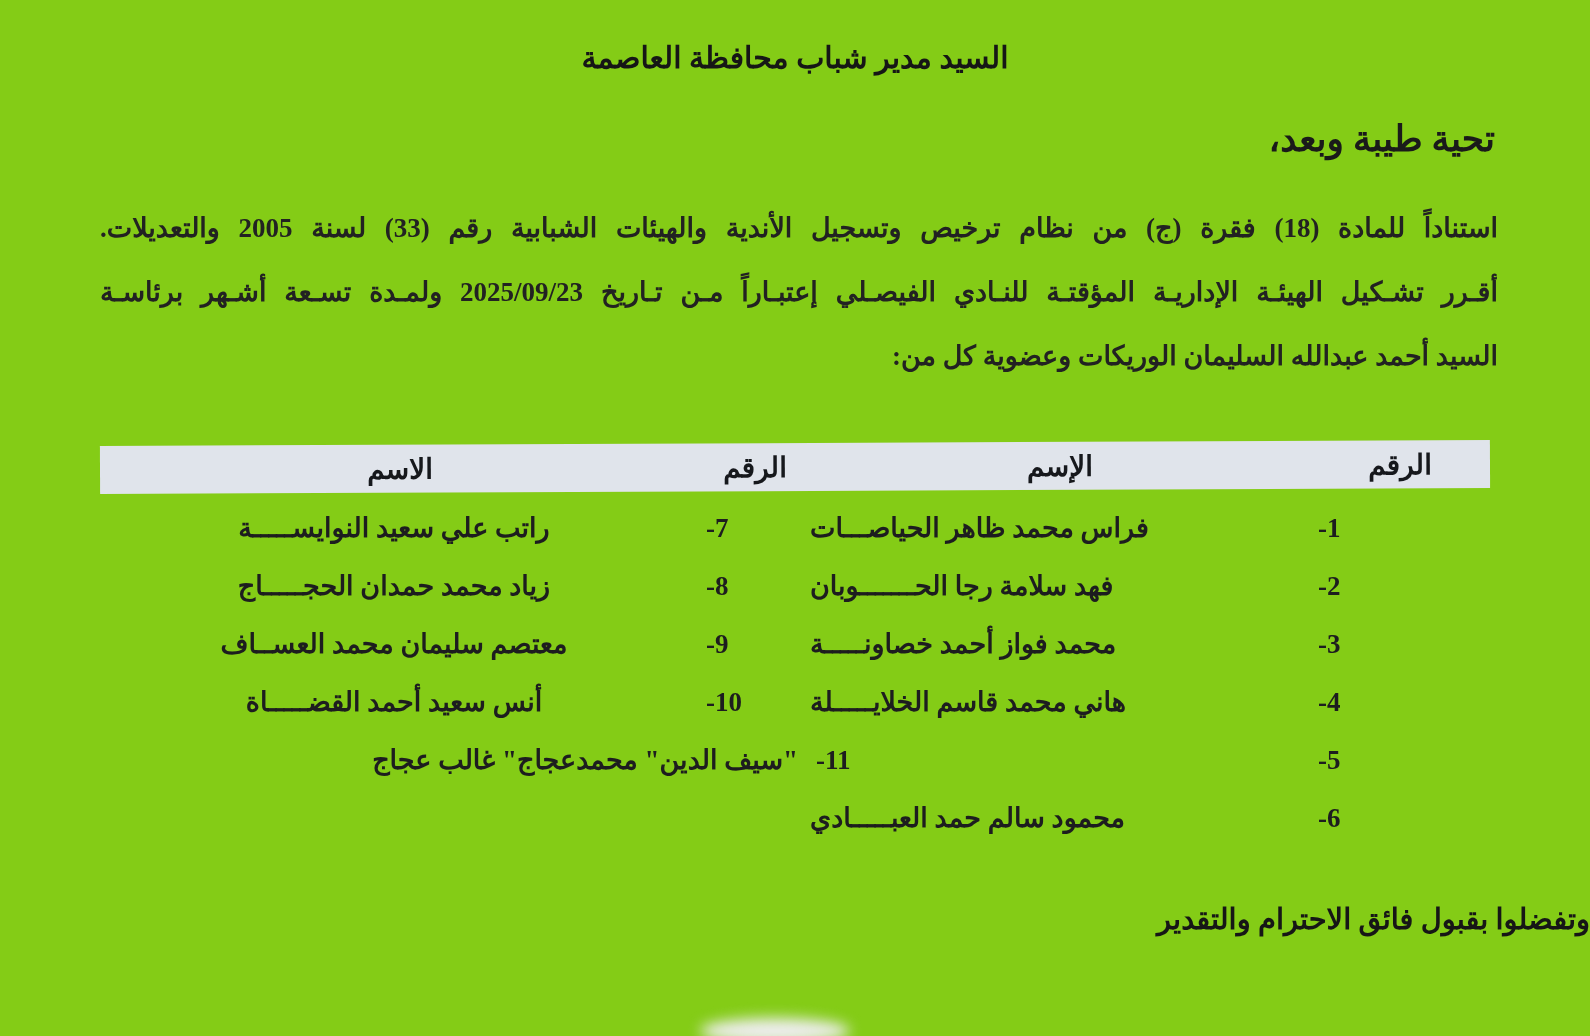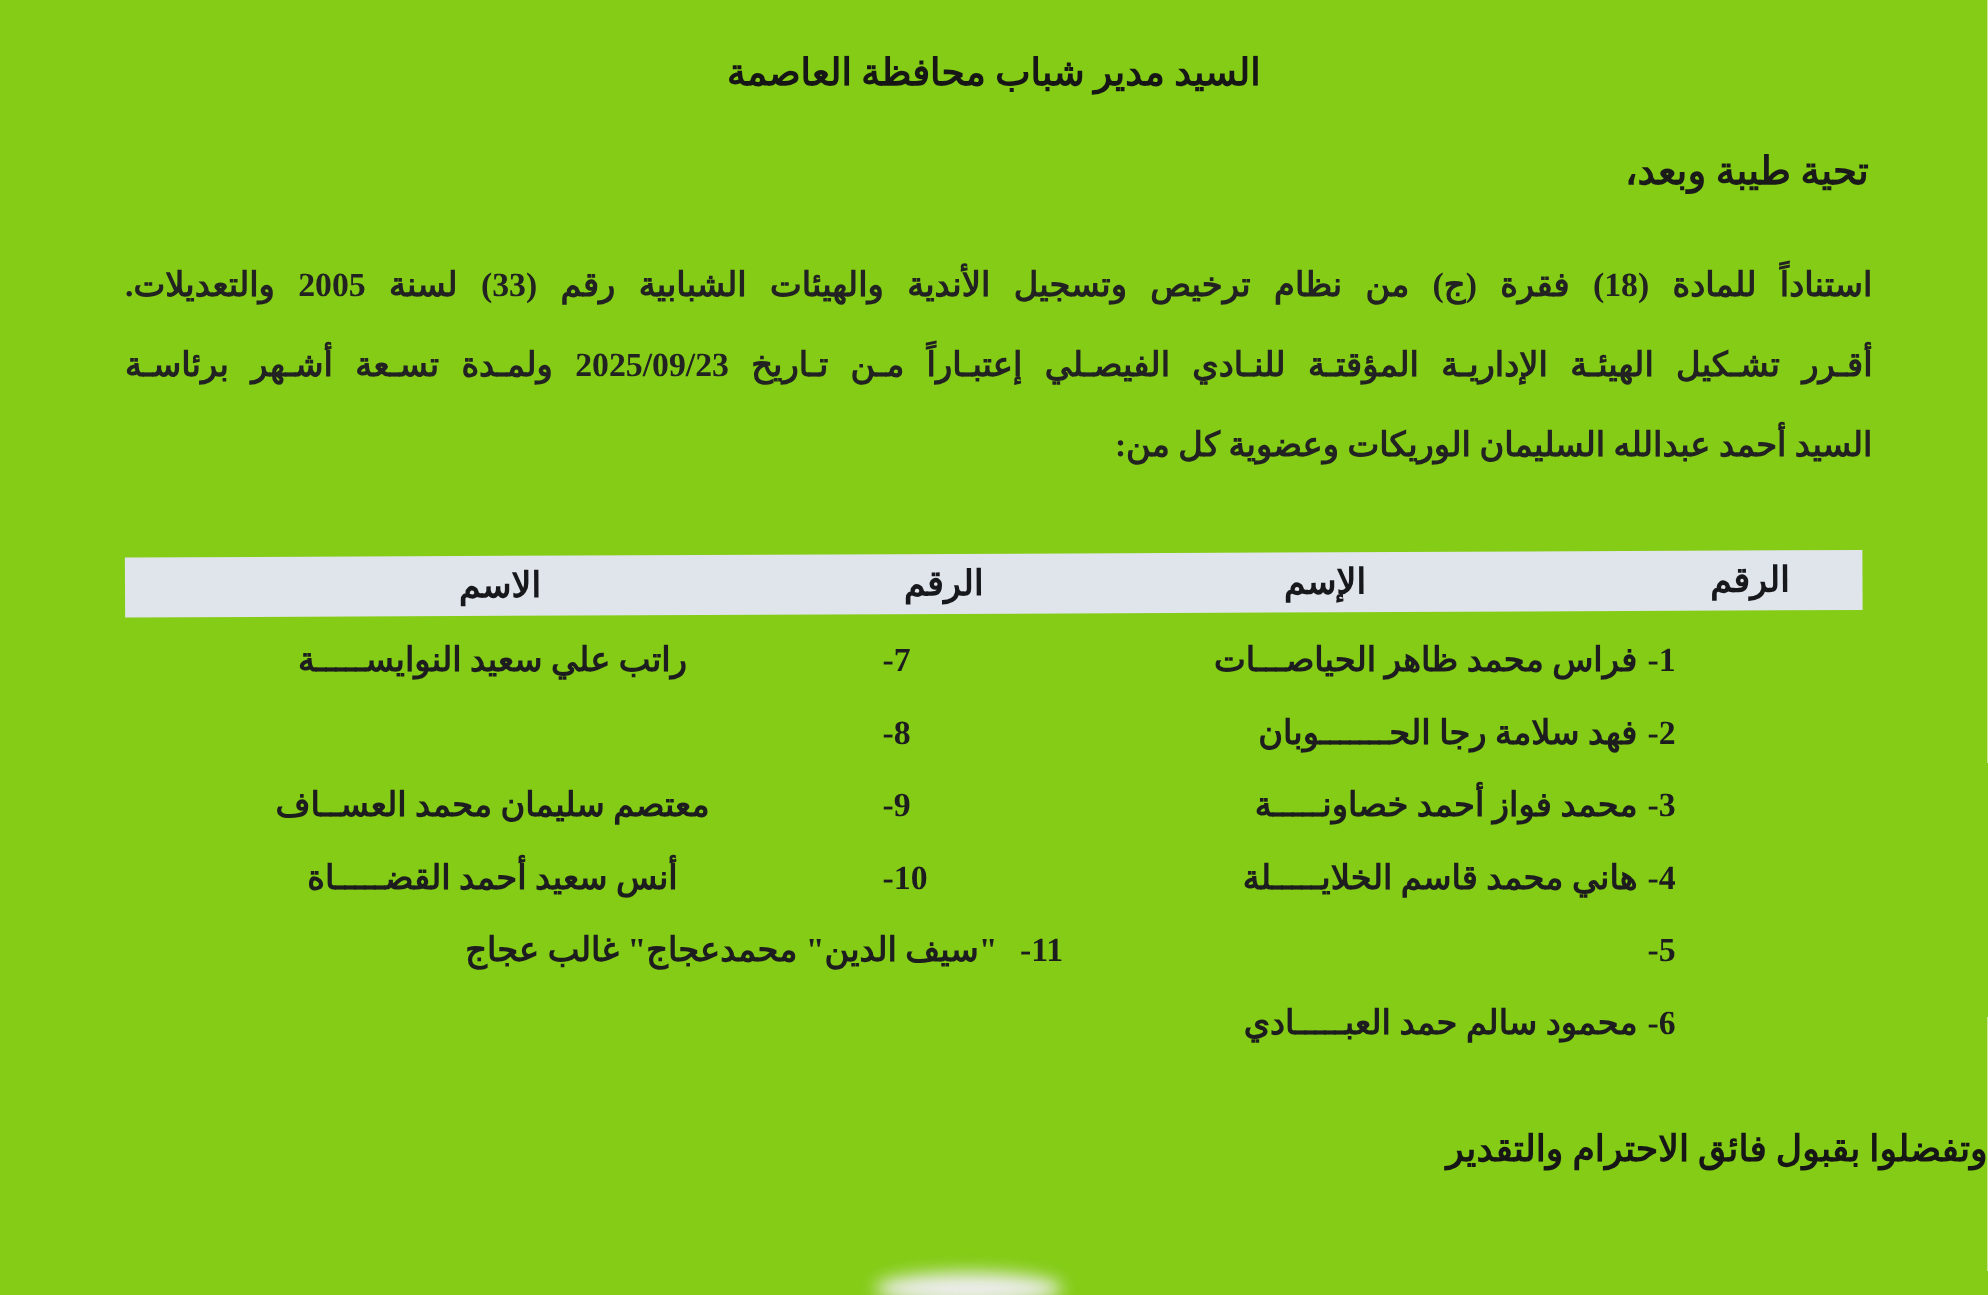--- a/index.html
+++ b/index.html
@@ -19,21 +19,21 @@
     text-align: center;
     font-size: 30px;
     font-weight: 700;
     letter-spacing: 0px;
     color: #161616;
   }
   .greeting {
     position: absolute;
     top: 118px;
     right: 95px;
-    font-size: 31px;
+    font-size: 36px;
     font-weight: 700;
     color: #1a1a1a;
   }
   .body-par {
     position: absolute;
     top: 196px;
     right: 92px;
     left: 100px;
   }
   .body-line {
@@ -70,21 +70,21 @@
   .roster-row {
     display: grid;
     grid-template-columns: 180px 500px 110px 1fr;
     align-items: center;
     height: 58px;
     font-size: 27px;
     font-weight: 700;
     color: #1d1d1f;
   }
   .cell-num-r { text-align: left; padding-left: 8px; padding-right: 60px; white-space: nowrap; }
-  .cell-name-r { text-align: right; padding-right: 0px; white-space: nowrap; }
+  .cell-name-r { text-align: left; padding-right: 0px; white-space: nowrap; }
   .cell-num-l { text-align: left; padding-left: 6px; white-space: nowrap; }
   .cell-name-l { text-align: center; padding-right: 12px; white-space: nowrap; }
   .cell-num-r, .cell-num-l { direction: rtl; }
   .closing {
     position: absolute;
     top: 902px; left: 0; right: 0;
     text-align: right;
     font-size: 29px;
     font-weight: 700;
     color: #161616;
@@ -127,20 +127,21 @@
       <div class="roster-row">
         <div class="cell-num-r">1-</div>
         <div class="cell-name-r">فراس محمد ظاهر الحياصـــات</div>
         <div class="cell-num-l">7-</div>
         <div class="cell-name-l">راتب علي سعيد النوايســـــة</div>
       </div>
       <div class="roster-row">
         <div class="cell-num-r">2-</div>
         <div class="cell-name-r">فهد سلامة رجا الحـــــــوبان</div>
         <div class="cell-num-l">8-</div>
+        <div class="cell-name-l">زياد محمد حمدان الحجـــــاج</div>
       </div>
       <div class="roster-row">
         <div class="cell-num-r">3-</div>
         <div class="cell-name-r">محمد فواز أحمد خصاونـــــة</div>
         <div class="cell-num-l">9-</div>
         <div class="cell-name-l">معتصم سليمان محمد العســاف</div>
       </div>
       <div class="roster-row">
         <div class="cell-num-r">4-</div>
         <div class="cell-name-r">هاني محمد قاسم الخلايـــــلة</div>

